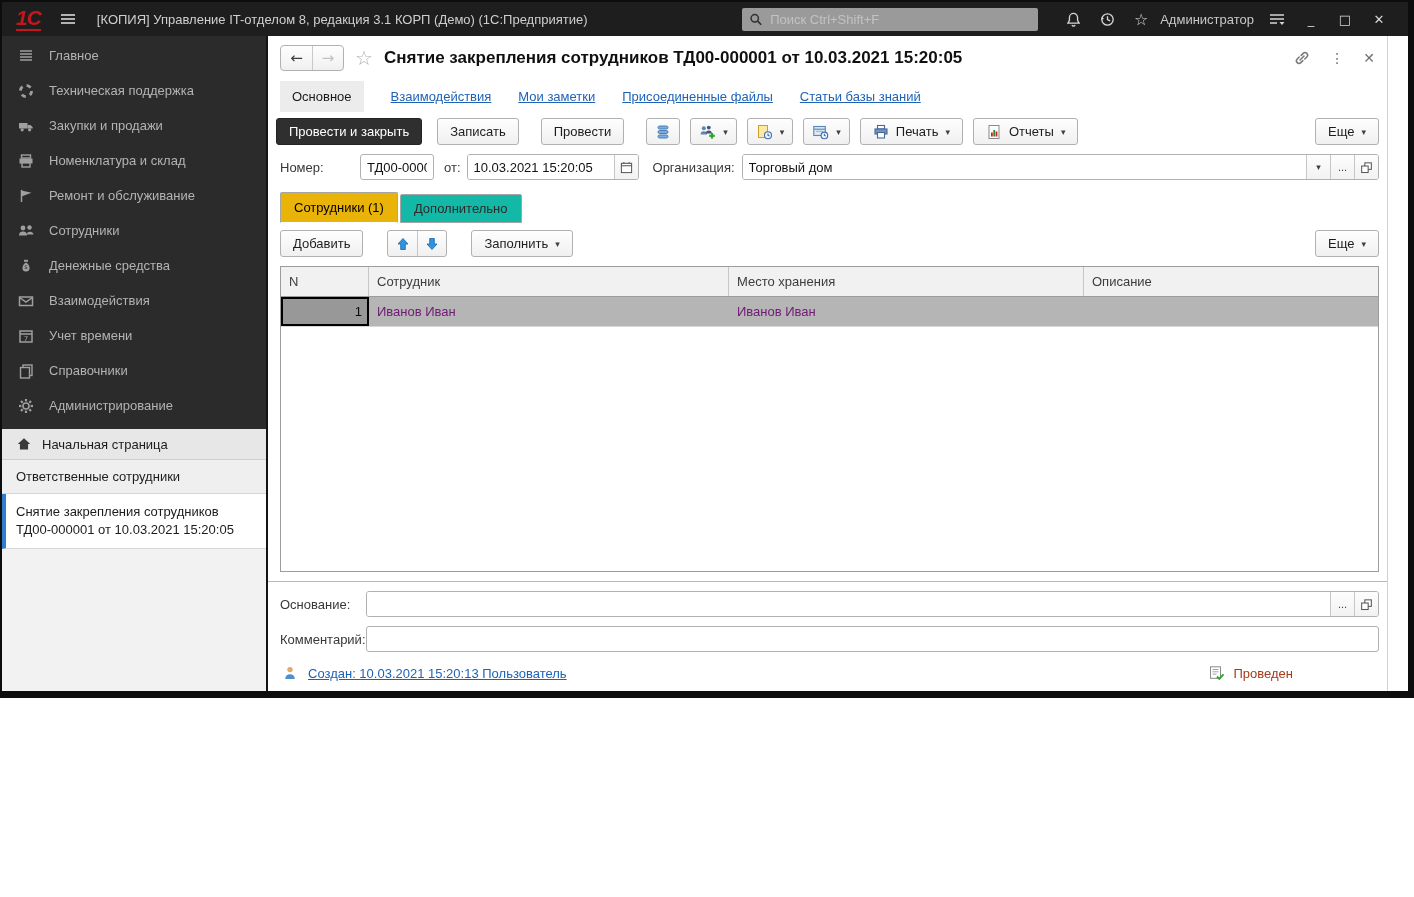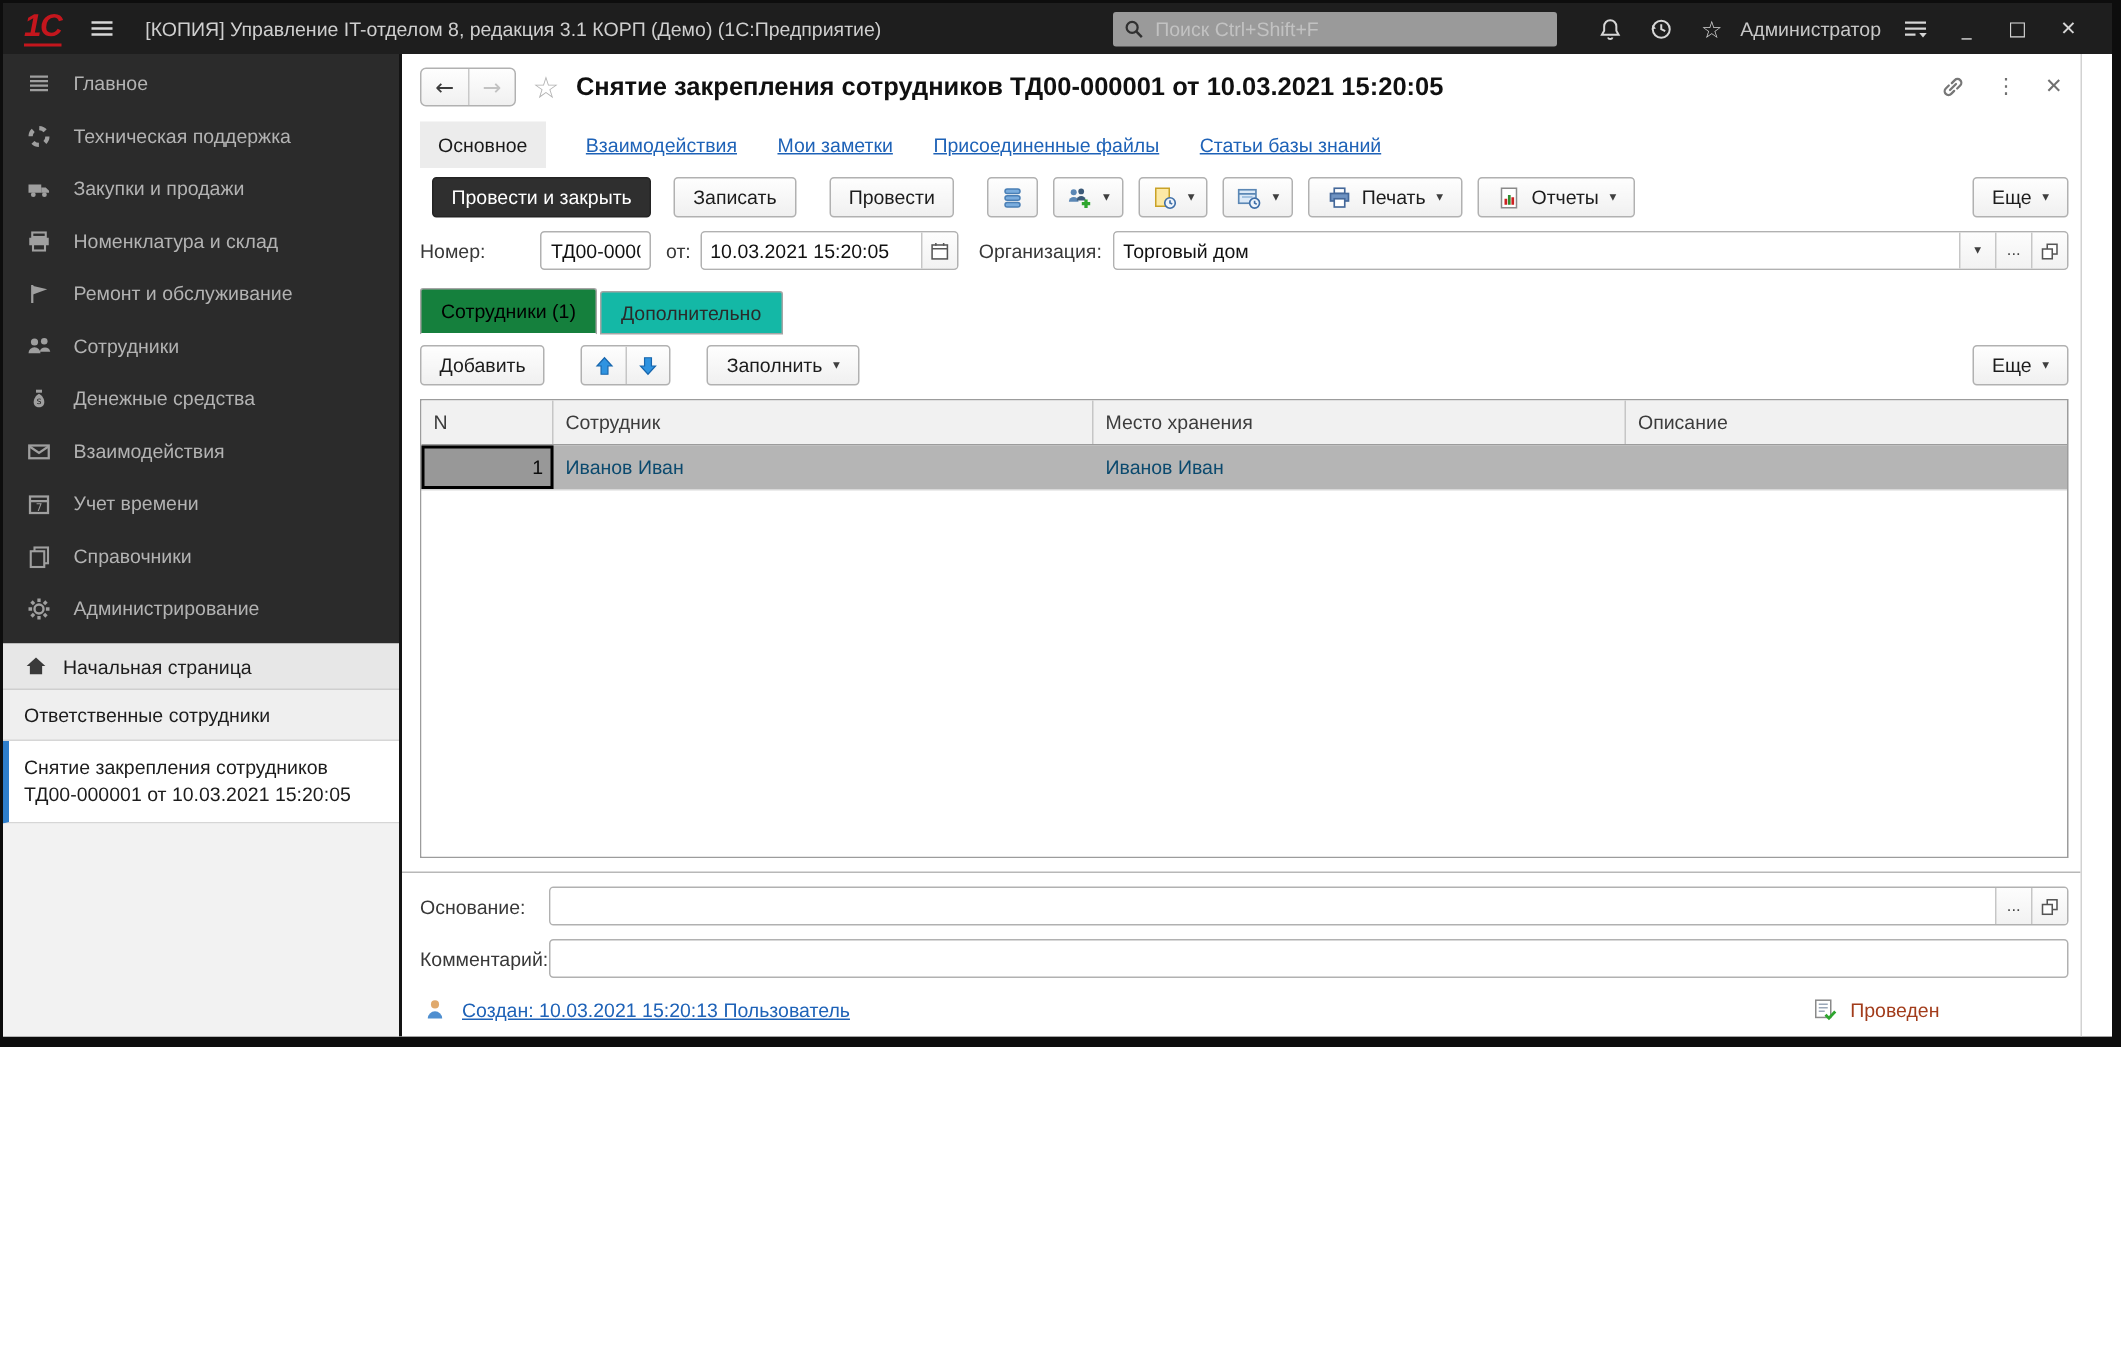--- a/index.html
+++ b/index.html
@@ -52,21 +52,21 @@
   .hdr-star { font-size:20px; color:#b3b3b3; font-family:"DejaVu Sans",sans-serif; margin:0 2px; }
   .hdr-title { font-size:17px; font-weight:bold; color:#101010; white-space:nowrap; }
   .hdr-right { margin-left:auto; display:flex; gap:19px; align-items:center; color:#666; padding-right:4px; }
   .kebab { font-family:"DejaVu Sans",sans-serif; font-size:14px; color:#707070; letter-spacing:0; }
   .xclose { font-family:"DejaVu Sans",sans-serif; font-size:14px; color:#707070; }
 
   .nav-row { display:flex; align-items:center; gap:27px; padding-left:12px; height:33px; font-size:13px; }
   .nav-pill { background:#ececec; padding:8px 12px; color:#1a1a1a; }
   .nav-link { color:#1e62b7; text-decoration:underline; cursor:pointer; white-space:nowrap; }
 
-  .toolbar { display:flex; align-items:flex-end; padding:5px 8px 6px 20px; gap:10px; }
+  .toolbar { display:flex; align-items:flex-end; padding:5px 8px 6px 8px; gap:10px; }
   .btn { height:27px; display:inline-flex; align-items:center; gap:7px; padding:0 12px;
          background:linear-gradient(#fefefe,#f0f0f0); border:1px solid #b1b1b1; border-radius:3px;
          font-size:13px; color:#1c1c1c; cursor:pointer; white-space:nowrap; }
   .btn.primary { background:#2f2f2f; border-color:#242424; color:#ffffff; margin-right:5px; }
   .btn.gap-l { margin-left:12px; }
   .btn.icon-only { padding:0 8px; }
   .caret { font-family:"DejaVu Sans",sans-serif; font-size:9px; color:#3f3f3f; }
   .toolbar .more-btn { margin-left:auto; }
 
   .fields-row { display:flex; align-items:center; padding:3px 8px 7px 12px; font-size:13px; color:#383838; }
@@ -81,40 +81,40 @@
                background:linear-gradient(#fdfdfd,#f2f2f2); cursor:pointer; color:#444; font-size:10px; }
   .date-combo input { width:146px; }
   .date-combo { margin-right:14px; }
   .lbl-org { margin-right:7px;text-align:right; }
   .org-combo { flex:1; }
   .org-combo input { flex:1; }
 
   .tabs-row { display:flex; align-items:flex-end; padding:5px 8px 0 12px; }
   .tab { height:29px; display:flex; align-items:center; padding:0 13px; font-size:13px;
          border:1px solid #a5a5a5; border-radius:2px 2px 0 0; cursor:pointer; }
-  .tab.active { background:#15803d; border-bottom:1px solid #fff; height:31px; z-index:2; }
+  .tab.active { background:#eab308; border-bottom:1px solid #fff; height:31px; z-index:2; }
   .tab.inactive { background:#14b8a6; color:#2a2a2a; margin-left:2px; }
 
   .inner-toolbar { display:flex; align-items:center; padding:7px 8px 7px 12px; }
   .inner-toolbar .more-btn { margin-left:auto; }
   .btn-group { display:flex; height:27px; border:1px solid #b1b1b1; border-radius:3px; overflow:hidden;
                margin-left:24px; margin-right:24px; background:linear-gradient(#fefefe,#f0f0f0); }
   .bg-btn { width:29px; display:flex; align-items:center; justify-content:center; cursor:pointer; }
   .bg-btn + .bg-btn { border-left:1px solid #c6c6c6; }
 
   .grid { flex:1; margin:2px 8px 0 12px; border:1px solid #9c9c9c; display:flex; flex-direction:column;
           min-height:0; font-size:13px; }
   .g-head { display:flex; background:#f1f1f1; border-bottom:1px solid #9c9c9c; flex:0 0 30px; }
   .g-hcell { padding:7px 8px; color:#3c3c3c; border-right:1px solid #c6c6c6; }
   .g-hcell.c-n { width:88px; flex:0 0 88px; }
   .g-hcell.c-emp { width:360px; flex:0 0 360px; }
   .g-hcell.c-sto { width:355px; flex:0 0 355px; }
   .g-hcell.c-desc { flex:1; border-right:none; }
   .g-row { display:flex; background:#b5b5b5; flex:0 0 30px; border-bottom:1px solid #d8d8d8; cursor:pointer; }
-  .g-cell { padding:7px 8px; color:#0c4a6e; }
+  .g-cell { padding:7px 8px; color:#701a75; }
   .cell-n { width:88px; flex:0 0 88px; display:flex; align-items:center; justify-content:flex-end;
             padding:0 5px; background:#989898; border:2px solid #000; color:#0d0d0d; }
   .cell-emp { width:360px; flex:0 0 360px; }
   .cell-sto { width:355px; flex:0 0 355px; }
   .cell-desc { flex:1; }
   .g-empty { flex:1; background:#fff; }
 
   .sep { height:1px; background:#b8b8b8; margin-top:9px; }
 
   .bf-row { display:flex; align-items:center; padding:9px 8px 0 12px; font-size:13px; color:#383838; }

